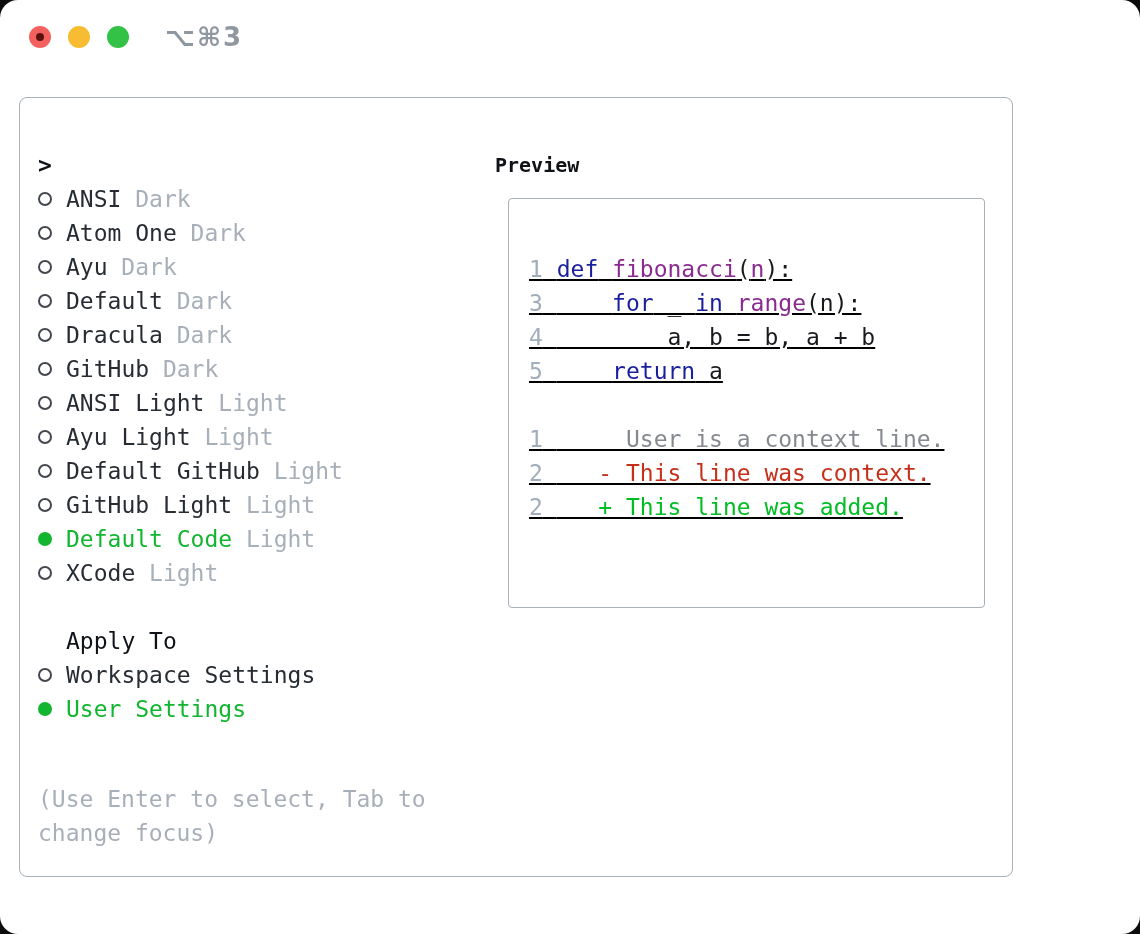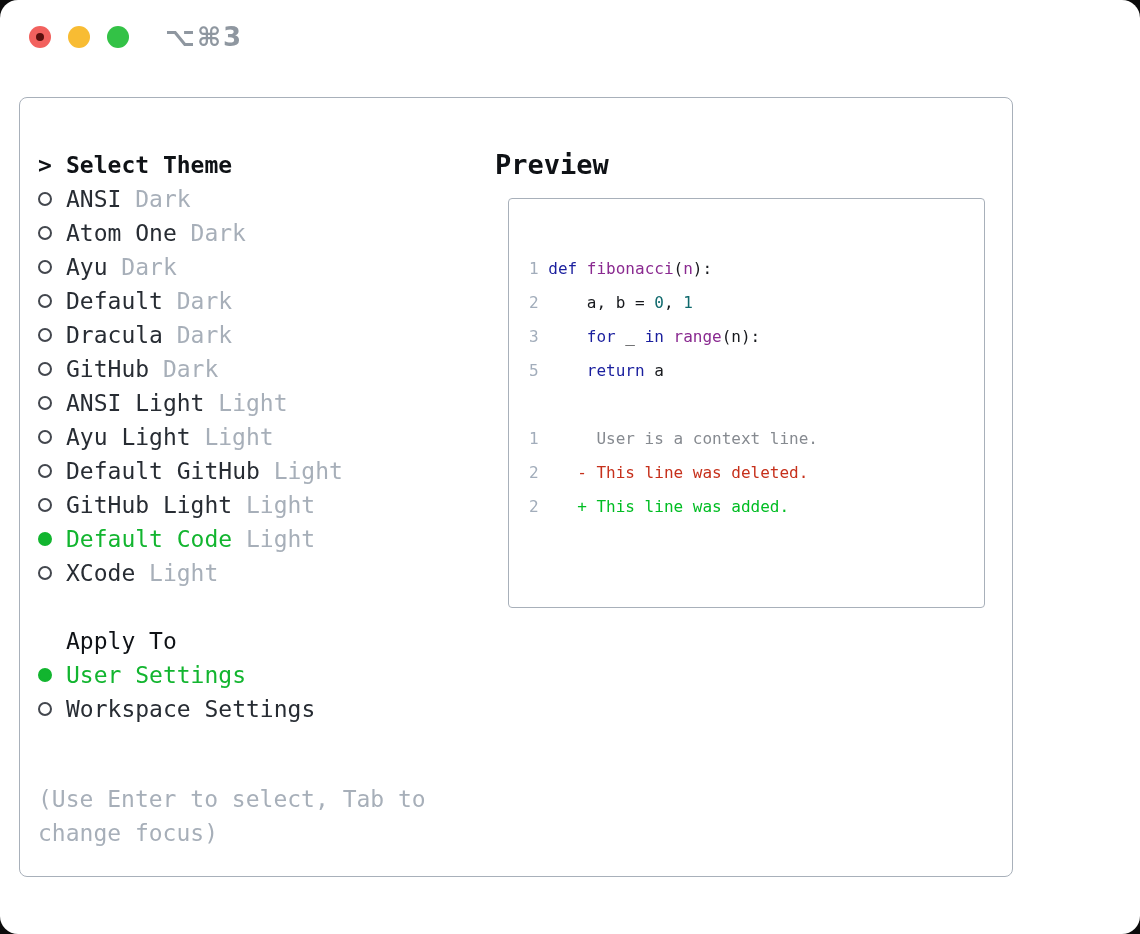--- a/index.html
+++ b/index.html
@@ -48,28 +48,28 @@
   .mark{font-weight:700;color:var(--header-ink);}
   .applyhdr{color:var(--header-ink);}
   .name{color:var(--label-ink);white-space:pre;text-align:right;}
   .name.selgreen{color:var(--selection-green);}
   .variant{color:var(--muted);margin-left:13.8px;white-space:pre;}
   .spacer{height:34px;}
   .hint{color:var(--muted);width:404px;margin-top:22px;}
   
   .preview-label{
     position:absolute;left:495px;top:148px;height:34px;line-height:34px;
-    font-size:27px;font-weight:700;color:var(--header-ink);
+    font-size:20px;font-weight:700;color:var(--header-ink);
   }
   .pbox{
     position:absolute;left:508px;top:198px;width:477px;height:410px;
     border:1.6px solid var(--border-gray);border-radius:4px;box-sizing:border-box;
     background:#fff;overflow:hidden;
   }
-  .codewrap{position:absolute;left:20px;top:53px;font-size:16px;line-height:34px;}
+  .codewrap{position:absolute;left:20px;top:53px;font-size:23px;line-height:34px;text-decoration:underline;}
   .code-line{white-space:pre;height:34px;}
   .ln{color:var(--line-number);}
   .tok-kw{color:var(--keyword-blue);}
   .tok-fn{color:var(--function-purple);}
   .tok-num{color:var(--literal-teal);}
   .tok-pl{color:var(--code-ink);}
   .tok-ctx{color:var(--context-gray);}
   .tok-del{color:var(--diff-removed);}
   .tok-add{color:var(--diff-added);}
 </style>
@@ -85,21 +85,20 @@
     <div class="light yellow"></div>
     <div class="light green"></div>
   </div>
   <div class="win-title">⌥⌘3</div>
 
   <div class="content"></div>
 
   <div class="left">
     <div class="row">
       <span class="iconcol mark">&gt;</span>
-      <span class="hdr">Select Theme</span>
     </div>
     <div id="theme-list">
         <div class="row">
           <span class="iconcol">
             <span class="radio"></span>
           </span>
           <span class="name">ANSI</span>
           <span class="variant">Dark</span>
         </div>
         <div class="row">
@@ -181,46 +180,46 @@
         </div>
       </div>
     <div class="spacer"></div>
     <div class="row">
       <span class="iconcol"></span>
       <span class="applyhdr">Apply To</span>
     </div>
     <div id="apply-list">
         <div class="row">
           <span class="iconcol">
+            <span class="radio"></span>
+          </span>
+          <span class="name">Workspace Settings</span>
+        </div>
+        <div class="row">
+          <span class="iconcol">
             <span class="radio sel"></span>
           </span>
           <span class="name selgreen">User Settings</span>
-        </div>
-        <div class="row">
-          <span class="iconcol">
-            <span class="radio"></span>
-          </span>
-          <span class="name">Workspace Settings</span>
         </div>
       </div>
     <div class="spacer"></div>
     <div class="hint">(Use Enter to select, Tab to change focus)</div>
   </div>
 
   <div class="preview-label">Preview</div>
   <div class="pbox">
     <div class="codewrap">
       <div>
           <div class="code-line"><span class="ln">1</span> <span class="tok-kw">def</span><span class="tok-pl"> </span><span class="tok-fn">fibonacci</span><span class="tok-pl">(</span><span class="tok-fn">n</span><span class="tok-pl">):</span></div>
-          <div class="code-line"><span class="ln">2</span> <span class="tok-pl">    a, b = </span><span class="tok-num">0</span><span class="tok-pl">, </span><span class="tok-num">1</span></div>
           <div class="code-line"><span class="ln">3</span> <span class="tok-pl">    </span><span class="tok-kw">for</span><span class="tok-pl"> _ </span><span class="tok-kw">in</span><span class="tok-pl"> </span><span class="tok-fn">range</span><span class="tok-pl">(n):</span></div>
+          <div class="code-line"><span class="ln">4</span> <span class="tok-pl">        a, b = b, a + b</span></div>
           <div class="code-line"><span class="ln">5</span> <span class="tok-pl">    </span><span class="tok-kw">return</span><span class="tok-pl"> a</span></div>
         </div>
       <div class="spacer"></div>
       <div>
           <div class="code-line"><span class="ln">1</span> <span class="tok-ctx">     User is a context line.</span></div>
-          <div class="code-line"><span class="ln">2</span> <span class="tok-del">   - This line was deleted.</span></div>
+          <div class="code-line"><span class="ln">2</span> <span class="tok-del">   - This line was context.</span></div>
           <div class="code-line"><span class="ln">2</span> <span class="tok-add">   + This line was added.</span></div>
         </div>
     </div>
   </div>
 
 </div>
 
 </body></html>

